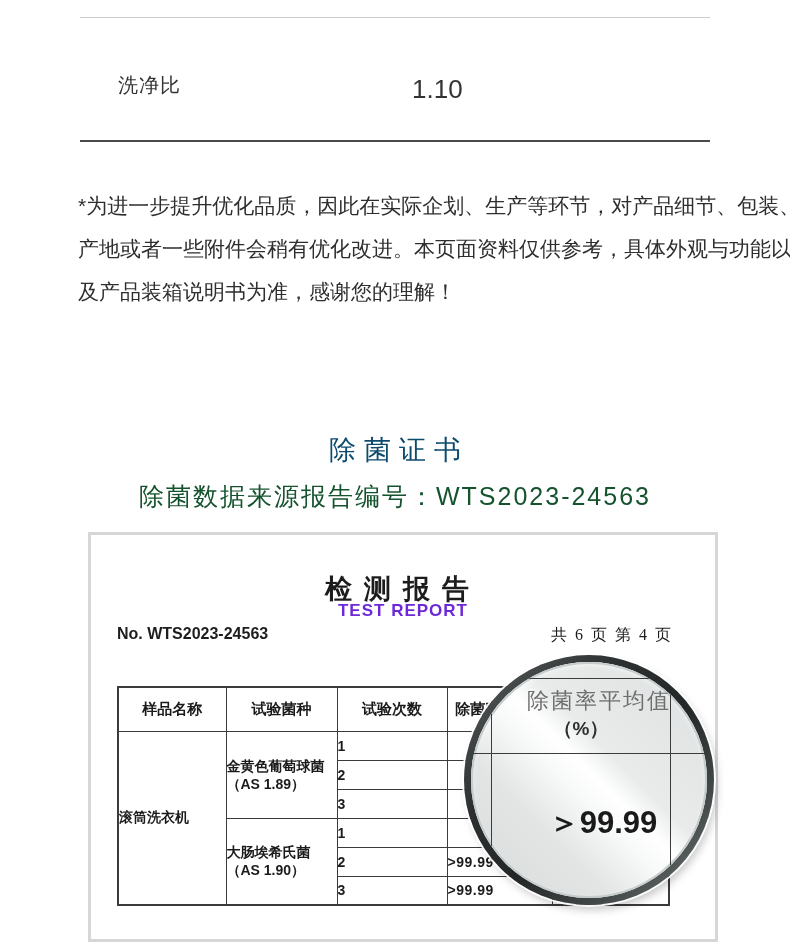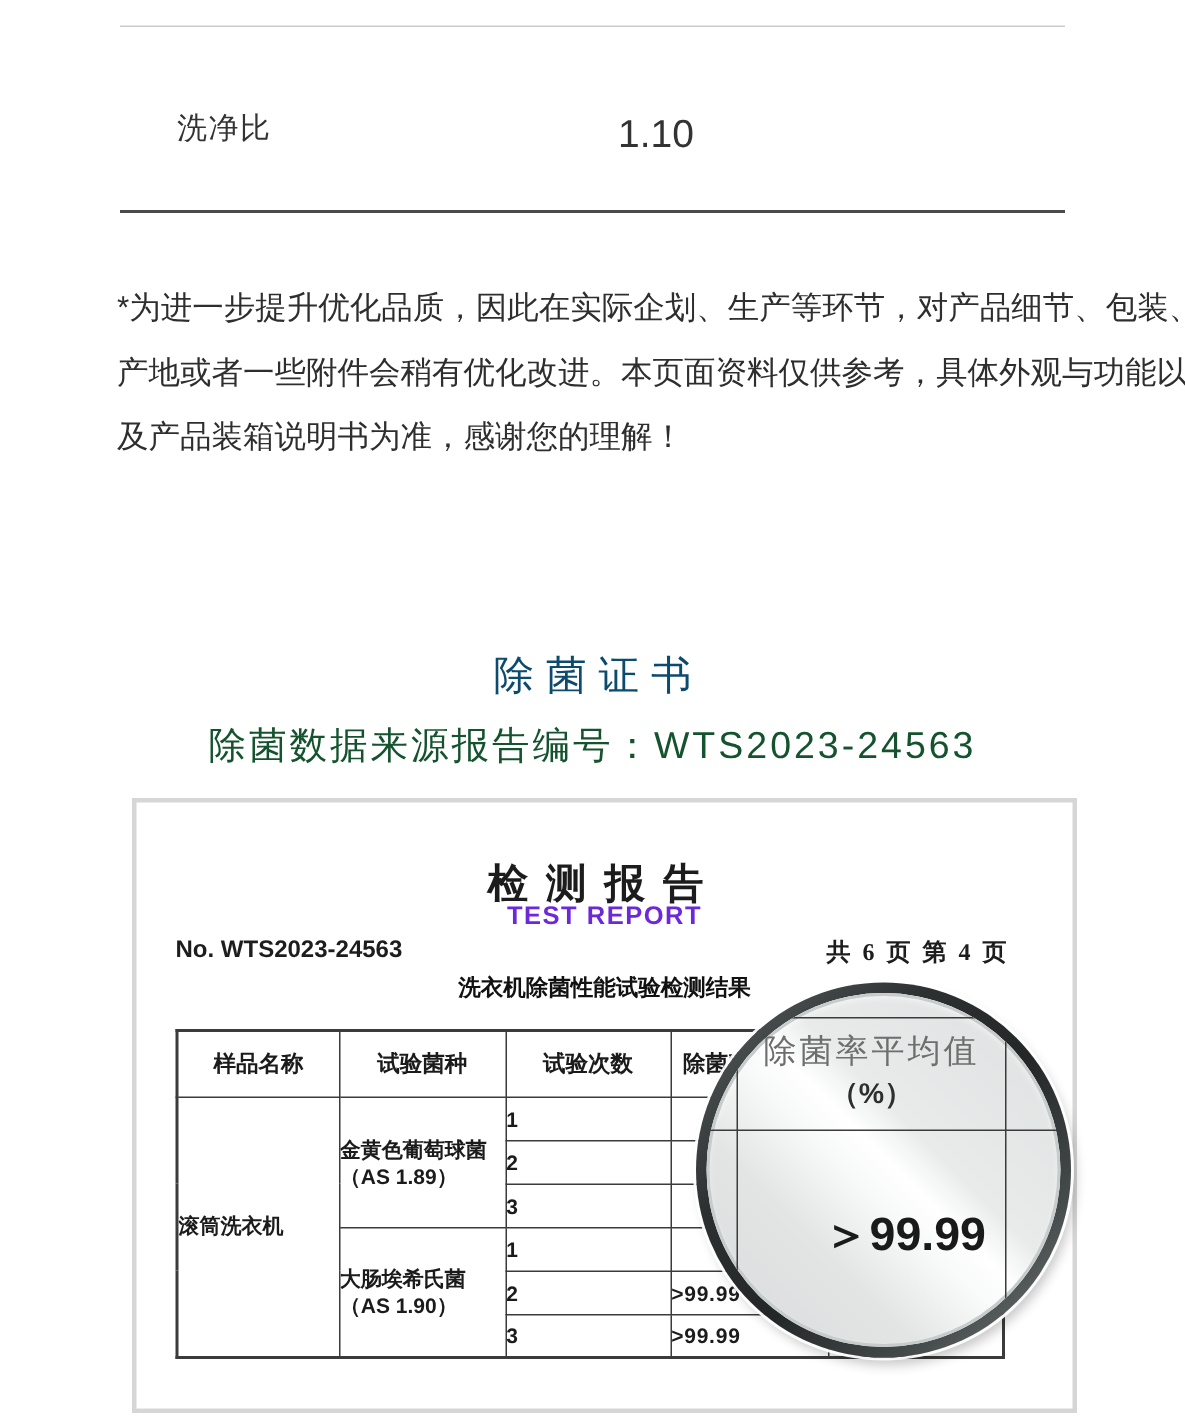--- a/index.html
+++ b/index.html
@@ -25,21 +25,21 @@
     font-size:25px; color:#14532d; letter-spacing:2px; }
   
   .report-box { position:absolute; left:88px; top:532px; width:630px; height:410px;
     background:#ffffff; border:3px solid #d6d6d6; }
   .report-title { position:absolute; left:0; top:36px; width:100%; text-align:center;
     font-family:"Liberation Serif","DejaVu Serif",serif; font-weight:bold;
     font-size:27px; color:#1c1c1c; letter-spacing:12px; }
   .report-title-en { position:absolute; left:0; top:66px; width:100%; text-align:center;
     font-size:17px; font-weight:bold; color:#6d28d9; letter-spacing:1px; }
   .report-no { position:absolute; left:26px; top:90px; font-size:16px; font-weight:bold; color:#1d1d1d; }
-  .report-pages { position:absolute; right:42px; top:90px; font-size:16px; font-weight:bold;
+  .report-pages { position:absolute; right:42px; top:90px; font-size:16px; font-weight:normal;
     font-family:"Liberation Serif","DejaVu Serif",serif; color:#1d1d1d; letter-spacing:2px; }
   .report-table-title { position:absolute; left:0; top:114px; width:100%; text-align:center;
     font-size:15px; font-weight:bold; color:#111; }
   
   table.report-table { position:absolute; left:26px; top:151px; border-collapse:collapse;
     table-layout:fixed; font-family:"Liberation Sans","DejaVu Sans",sans-serif; }
   table.report-table td, table.report-table th {
     border:1px solid #3b3b3b; vertical-align:middle;
     font-size:14px; color:#1b1b1b; padding:0; overflow:hidden; }
   table.report-table { border:2px solid #3b3b3b; }
@@ -55,21 +55,21 @@
     border-radius:50%; padding:7px; z-index:5;
     background:linear-gradient(135deg,#5c6161 0%,#2c3030 32%,#232727 55%,#454a4a 78%,#767b7b 100%);
     box-shadow:0 0 0 2px rgba(255,255,255,0.95), 3px 5px 8px rgba(0,0,0,0.22); }
   .lens-glass { position:relative; width:236px; height:236px; border-radius:50%; overflow:hidden;
     background:linear-gradient(45deg,#d8dbdb 0%,#e3e5e5 30%,#f8f9f9 45%,#ffffff 52%,#e9ebeb 60%,#dde0e0 100%);
     box-shadow:inset 0 0 0 2px #c6cbcb, inset 0 2px 6px rgba(255,255,255,0.9); }
   .mag-hline-top { position:absolute; left:0; top:16px; width:100%; height:1px; background:#3b3b3b; }
   .mag-hline-mid { position:absolute; left:0; top:91px; width:100%; height:1px; background:#3b3b3b; }
   .mag-vline-left { position:absolute; left:20px; top:16px; width:1px; height:174px; background:#3b3b3b; }
   .mag-vline-right { position:absolute; left:199px; top:16px; width:1px; height:220px; background:#3b3b3b; }
-  .mag-header1 { position:absolute; left:20px; top:24px; width:180px; text-align:center;
+  .mag-header1 { position:absolute; left:20px; top:24px; width:180px; text-align:right;
     font-size:22px; color:#6e6e6e; letter-spacing:2px; }
   .mag-header2 { position:absolute; left:20px; top:54px; width:180px; text-align:center;
     font-size:19px; font-weight:bold; color:#2e2e2e; }
   .mag-value { position:absolute; left:20px; top:140px; width:190px; text-align:center;
     font-size:31px; font-weight:600; color:#1a1a1a;padding-left:34px; }
 </style>
 </head>
 <body>
 
 <div class="page">
@@ -86,21 +86,20 @@
   </div>
 
   <div class="cert-title">除菌证书</div>
   <div class="cert-subtitle">除菌数据来源报告编号：WTS2023-24563</div>
 
   <div class="report-box">
     <div class="report-title">检测报告</div>
     <div class="report-title-en">TEST REPORT</div>
     <div class="report-no">No. WTS2023-24563</div>
     <div class="report-pages">共 6 页 第 4 页</div>
-    <div class="report-table-title">洗衣机除菌性能试验检测结果</div>
 
     <table class="report-table">
       <colgroup>
         <col style="width:108px">
           <col style="width:111px">
           <col style="width:110px">
         <col style="width:105px">
           <col style="width:117px">
       </colgroup>
       <tbody>

